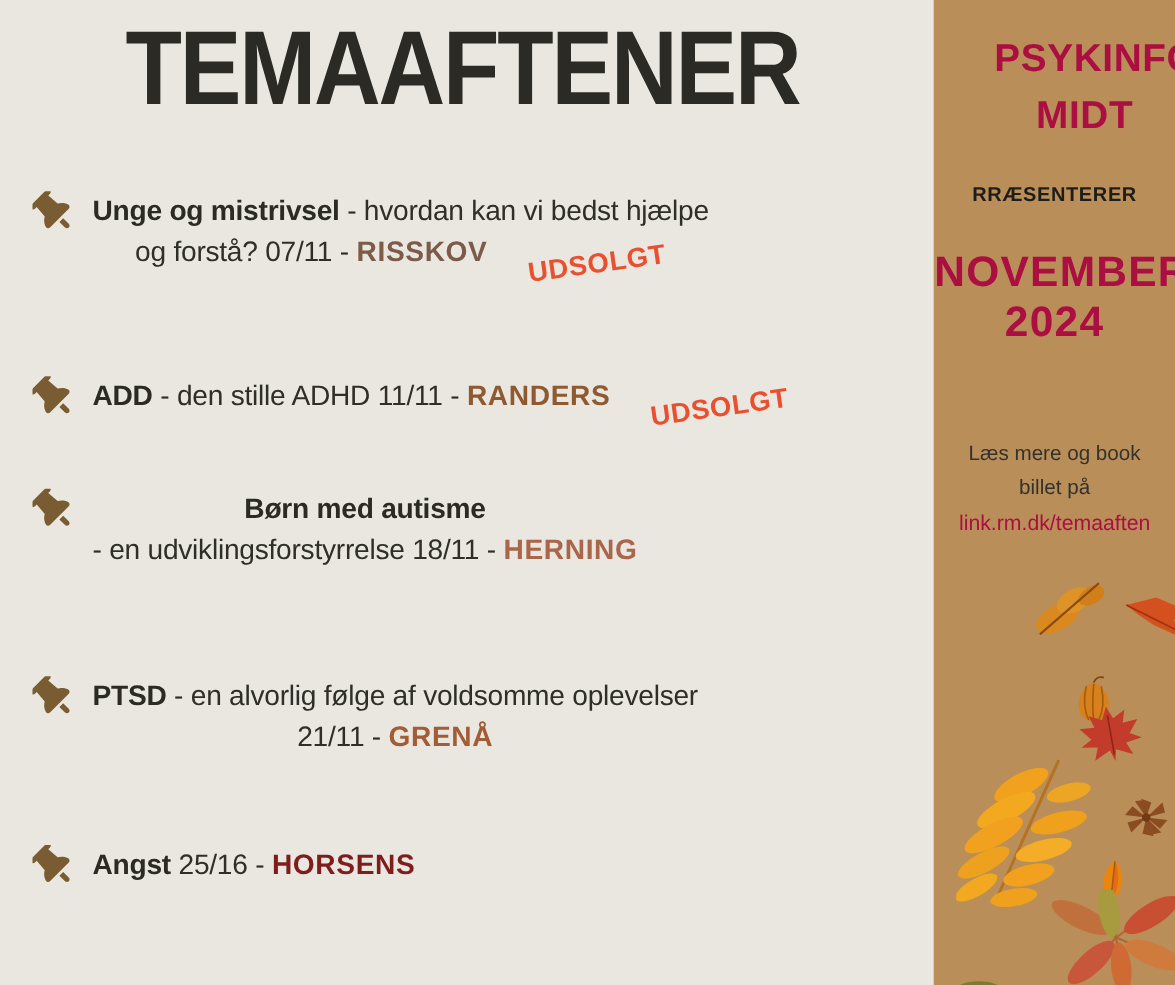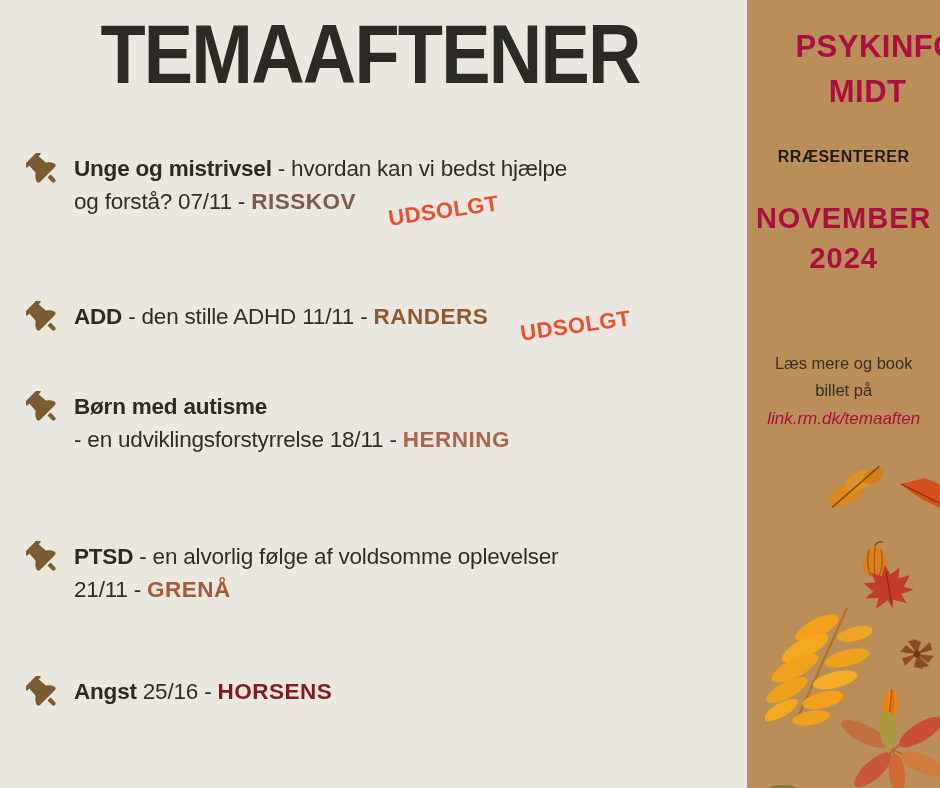--- a/index.html
+++ b/index.html
@@ -25,21 +25,21 @@
     position:absolute;top:6px;left:0;width:740px;
     text-align:center;
     font-size:84px;font-weight:700;color:#2b2a24;
     letter-spacing:-2px;
     transform:scaleX(0.88);
     transform-origin:50% 0;
     white-space:nowrap;
   }
   .event{
     position:absolute;left:26px;width:700px;
-    display:flex;align-items:flex-start;
+    display:flex;align-items:flex-start;text-align:center;
   }
   .event .pin{flex:0 0 34px;margin-right:14px;margin-top:1px;}
   .event .txt{
     font-size:22.5px;line-height:33px;color:var(--ink);
     letter-spacing:-0.2px;
   }
   .event .txt b{font-weight:700;color:#2b2a24;}
   .city{font-weight:700;letter-spacing:0.5px;}
   .soldout{
     display:inline-block;
@@ -66,29 +66,29 @@
     font-size:31px;font-weight:700;line-height:45px;
     color:var(--crimson);letter-spacing:0.5px;padding-left:48px;
   }
   .presents{
     margin-top:34px;
     font-size:16px;font-weight:600;color:#1e1d19;
     letter-spacing:0.5px;
   }
   .month{
     margin-top:32px;
-    font-size:29px;font-weight:700;line-height:40px;
+    font-size:34px;font-weight:700;line-height:40px;
     color:var(--crimson);letter-spacing:1px;
   }
   .cta{
     margin-top:72px;
     font-size:16.5px;line-height:27px;color:#33322c;
   }
   .cta-link{
-    font-size:17px;line-height:30px;color:var(--crimson);font-style:italic;
+    font-size:17px;line-height:30px;color:var(--crimson);
   }
   .leaf{position:absolute;pointer-events:none;}
 </style>
 </head>
 <body>
 
 <div class="poster">
 
   <div class="main">
 

